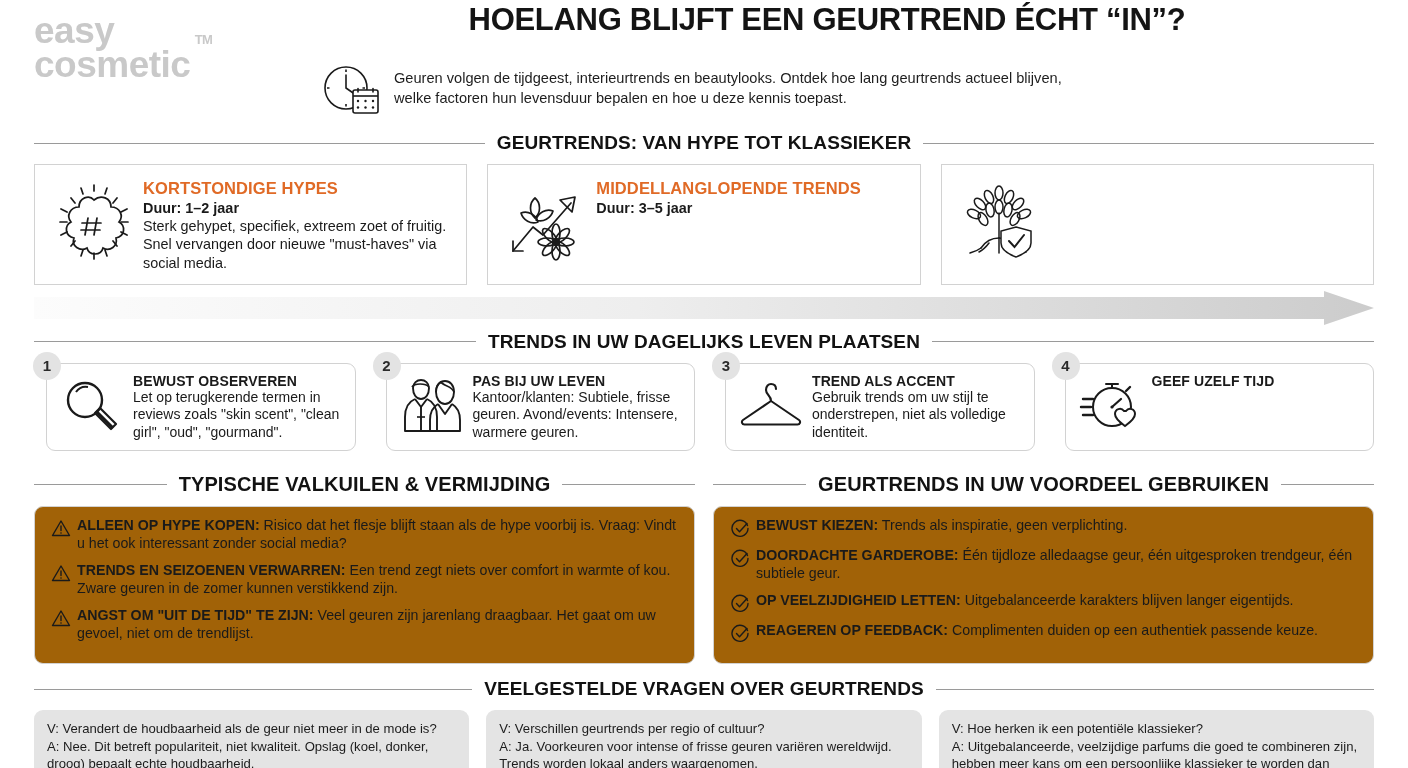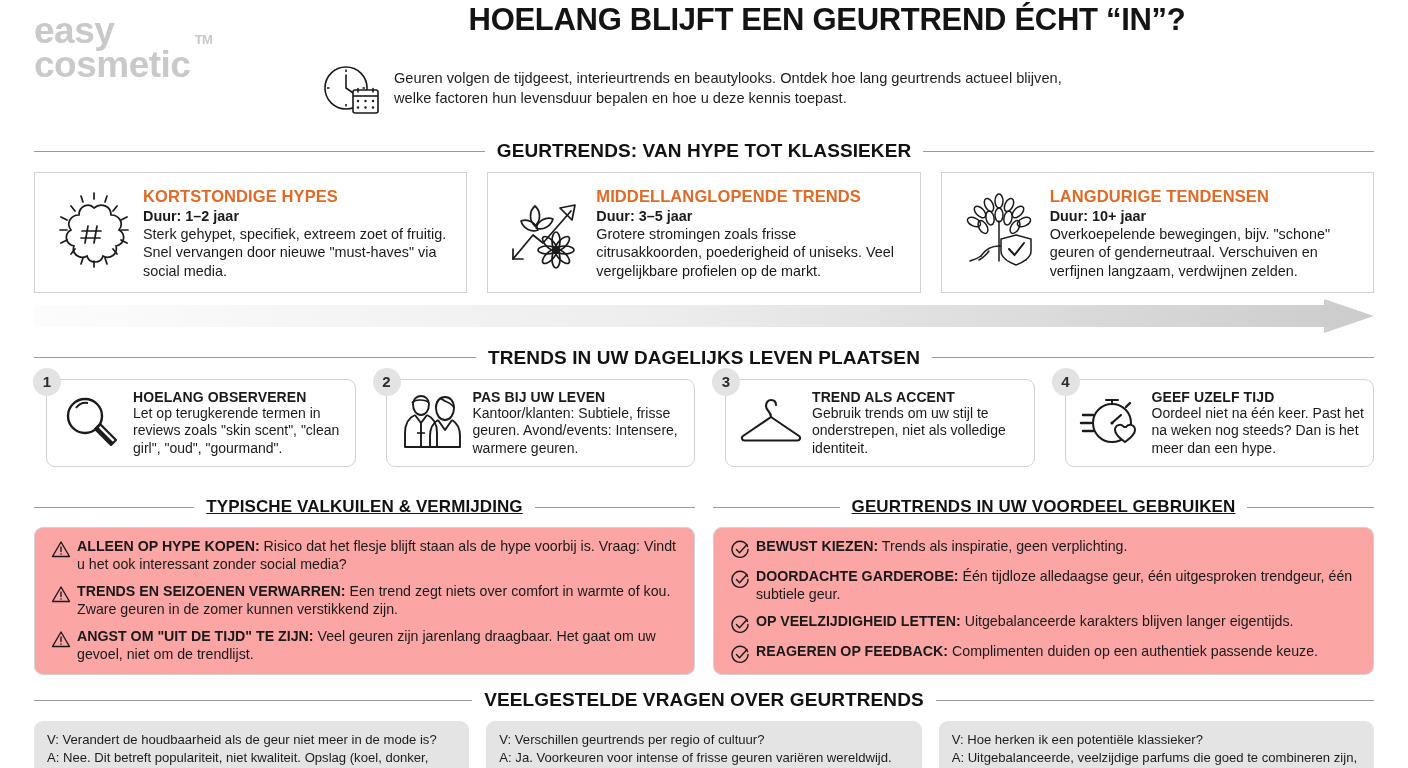--- a/index.html
+++ b/index.html
@@ -30,27 +30,27 @@
   }
   .head-sub { display: flex; align-items: flex-start; margin-top: 26px; padding-left: 10px; }
   .head-sub .clock-icon { flex: 0 0 74px; }
   .head-sub p {
     font-size: 14.6px; line-height: 1.38; color: #1d1d1d; padding-top: 4px; max-width: 690px;
   }
 
   
   .sec-head {
     display: flex; align-items: center; gap: 12px;
-    margin: 12px 0 10px 0;
+    margin: 4px 0 10px 0;
   }
   .sec-head .rule { flex: 1; height: 1px; background: #9a9a9a; }
   .sec-head .txt {
     font-size: 19px; font-weight: 800; letter-spacing: 0.1px; color: #121212; white-space: nowrap;
   }
-  .sec-head.small .txt { font-size: 17px; text-decoration: underline; }
+  .sec-head.small .txt { font-size: 20px; }
 
   
   .trend-row { display: flex; gap: 20px; }
   .trend-card {
     flex: 1; border: 1px solid #d2d2d2; border-radius: 0;
     background: #fff; padding: 12px 14px 12px 10px;
     display: flex; align-items: flex-start; min-height: 110px;
   }
   .trend-card .ic { flex: 0 0 98px; display: flex; align-items: center; justify-content: center; padding-top: 6px; }
   .trend-card .body { flex: 1; padding-top: 2px; }
@@ -76,22 +76,22 @@
   }
   .step .ic { flex: 0 0 82px; display: flex; align-items: center; justify-content: center; padding-top: 4px; }
   .step .body { flex: 1; }
   .step-title { font-size: 14px; font-weight: 800; letter-spacing: 0.1px; }
   .step-desc { font-size: 14px; line-height: 1.25; }
 
   
   .panels { display: flex; gap: 18px; margin-top: 18px; }
   .panel { flex: 1; }
   .panel-box {
-    border: 1px solid #d2d2d2; border-radius: 9px; background: #fca5a5;
-    padding: 10px 14px 10px 10px; min-height: 120px;
+    border: 1px solid #d2d2d2; border-radius: 9px; background: #a16207;
+    padding: 10px 14px 20px 10px; min-height: 120px;
   }
   .li { display: flex; align-items: flex-start; margin-bottom: 9px; }
   .li:last-child { margin-bottom: 0; }
   .li .ic { flex: 0 0 32px; padding-top: 2px; display: flex; justify-content: center; }
   .li .tx { flex: 1; font-size: 14.2px; line-height: 1.26; }
   .li .tx b { font-weight: 800; }
 
   
   .faq-row { display: flex; gap: 17px; margin-top: 8px; }
   .faq {
@@ -181,21 +181,20 @@
             <ellipse cx="57.5" cy="65.5" rx="4" ry="9" transform="rotate(-45 57.5 65.5)"></ellipse>
             <ellipse cx="57.5" cy="52.5" rx="4" ry="9" transform="rotate(45 57.5 52.5)"></ellipse>
             <ellipse cx="44.5" cy="65.5" rx="4" ry="9" transform="rotate(45 44.5 65.5)"></ellipse>
             <circle cx="51" cy="59" r="3.5"></circle>
           </g>
         </svg>
       </span>
       <div class="body">
         <div class="trend-title">MIDDELLANGLOPENDE TRENDS</div>
         <div class="trend-dur">Duur: 3–5 jaar</div>
-        <div class="trend-desc">Grotere stromingen zoals frisse citrusakkoorden, poederigheid of uniseks. Veel vergelijkbare profielen op de markt.</div>
       </div>
     </div>
 
     <div class="trend-card">
       <span class="ic">
         <svg width="84" height="78" viewBox="0 0 84 78" fill="none" stroke="#1a1a1a" stroke-width="1.5" stroke-linecap="round">
           <g>
             <ellipse cx="40" cy="10" rx="4" ry="7"></ellipse>
             <ellipse cx="30" cy="14" rx="4" ry="7" transform="rotate(-25 30 14)"></ellipse>
             <ellipse cx="50" cy="14" rx="4" ry="7" transform="rotate(25 50 14)"></ellipse>
@@ -211,25 +210,20 @@
           </g>
           <path d="M40 30 L40 55"></path>
           <path d="M40 55 C32 55 26 59 22 65 M40 55 C48 55 54 59 58 65"></path>
           <path d="M22 65 C18 68 14 69 11 70 M58 65 C61 67 64 68 67 69"></path>
           <path d="M30 60 C27 64 24 67 20 69 M50 60 C53 64 56 67 60 69"></path>
           <path d="M40 55 L40 70"></path>
           <path d="M57 44 L72 48 L72 60 C72 67 65 71 57 74 C49 71 42 67 42 60 L42 48 Z" fill="#fff"></path>
           <path d="M50 58 L55.5 64 L65 52" stroke-width="2"></path>
         </svg>
       </span>
-      <div class="body">
-        <div class="trend-title">LANGDURIGE TENDENSEN</div>
-        <div class="trend-dur">Duur: 10+ jaar</div>
-        <div class="trend-desc">Overkoepelende bewegingen, bijv. "schone" geuren of genderneutraal. Verschuiven en verfijnen langzaam, verdwijnen zelden.</div>
-      </div>
     </div>
   </div>
 
   <div class="arrow-wrap">
     <svg width="1340" height="34" viewBox="0 0 1340 34" preserveAspectRatio="none">
       <defs>
         <linearGradient id="arrGrad" x1="0" y1="0" x2="1" y2="0">
           <stop offset="0%" stop-color="#fcfcfc"></stop>
           <stop offset="45%" stop-color="#eeeeee"></stop>
           <stop offset="100%" stop-color="#cccccc"></stop>
@@ -251,21 +245,21 @@
       <span class="num">1</span>
       <span class="ic">
         <svg width="64" height="58" viewBox="0 0 64 58" fill="none" stroke="#1a1a1a" stroke-width="2.4">
           <circle cx="25" cy="23" r="17"></circle>
           <path d="M16 15 a12 12 0 0 1 12 -5" stroke-width="2"></path>
           <path d="M37 35 L52 50" stroke-width="3" stroke-linecap="round"></path>
           <path d="M40 31 L56 47 L51 52 L35 36 Z" stroke-width="2.2" stroke-linejoin="round"></path>
         </svg>
       </span>
       <div class="body">
-        <div class="step-title">HOELANG OBSERVEREN</div>
+        <div class="step-title">BEWUST OBSERVEREN</div>
         <div class="step-desc">Let op terugkerende termen in reviews zoals "skin scent", "clean girl", "oud", "gourmand".</div>
       </div>
     </div>
 
     <div class="step">
       <span class="num">2</span>
       <span class="ic">
         <svg width="64" height="58" viewBox="0 0 64 58" fill="none" stroke="#1a1a1a" stroke-width="1.9" stroke-linejoin="round">
           <path d="M13 11 c0 -5 4 -8 8 -8 c4 0 8 3 8 8 c0 6 -3 11 -8 11 c-5 0 -8 -5 -8 -11 z"></path>
           <path d="M12 10 c2 -4 14 -4 17 0" stroke-width="1.7"></path>
@@ -308,21 +302,20 @@
           <path d="M33 7 L33 11"></path>
           <path d="M47 14 L51 10" stroke-width="2.4"></path>
           <path d="M33 30 L42 22" stroke-width="2.2"></path>
           <circle cx="33" cy="30" r="1.6" fill="#1a1a1a" stroke="none"></circle>
           <path d="M4 22 L14 22 M2 30 L12 30 M4 38 L14 38" stroke-width="2.4"></path>
           <path d="M47 34 c3 -4 9 -2 9 3 c0 5 -6 9 -10 12 c-4 -3 -10 -7 -10 -12 c0 -5 6 -7 9 -3 z" fill="#fff" stroke-width="2"></path>
         </svg>
       </span>
       <div class="body">
         <div class="step-title">GEEF UZELF TIJD</div>
-        <div class="step-desc">Oordeel niet na één keer. Past het na weken nog steeds? Dan is het meer dan een hype.</div>
       </div>
     </div>
   </div>
 
   <div class="panels">
 
     <div class="panel">
       <div class="sec-head small">
         <span class="rule"></span>
         <span class="txt">TYPISCHE VALKUILEN &amp; VERMIJDING</span>

